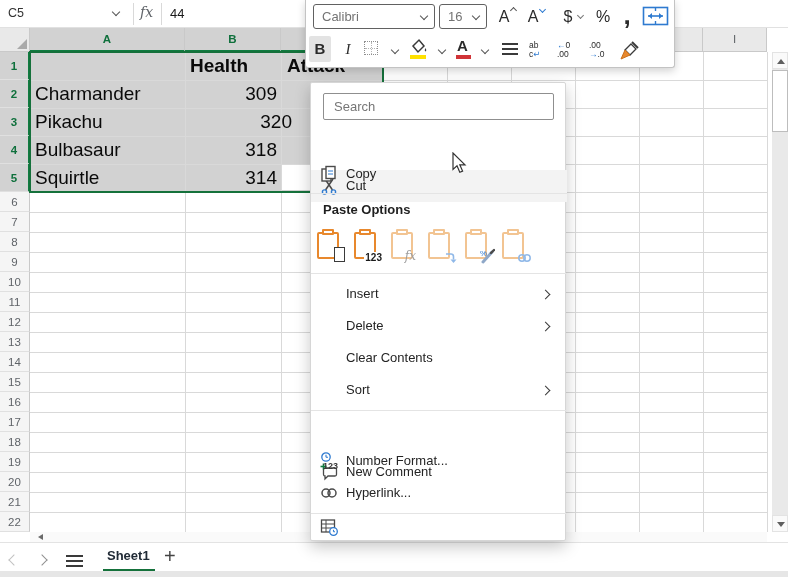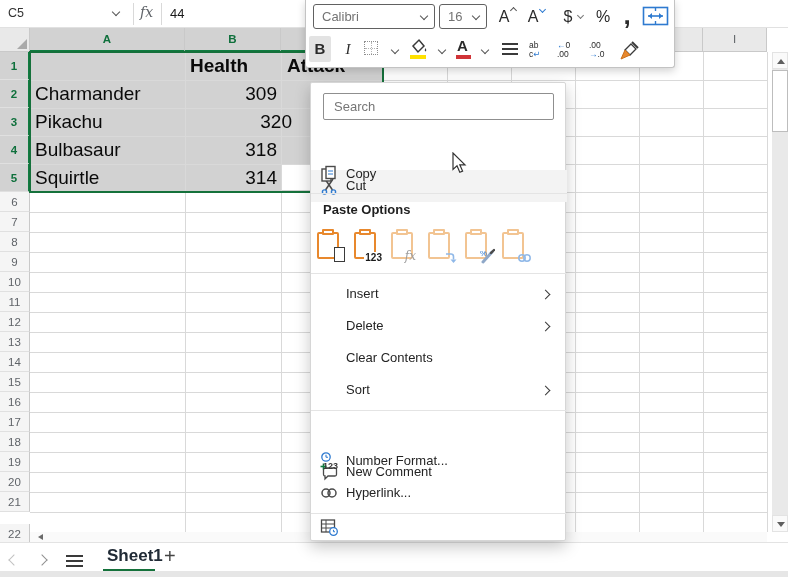--- a/index.html
+++ b/index.html
@@ -43,21 +43,21 @@
   .tri-up { position:absolute; left:4px; top:6px; width:0; height:0; border-left:4px solid transparent; border-right:4px solid transparent; border-bottom:5px solid #5F5F5F; }
   .tri-down { position:absolute; left:4px; top:6px; width:0; height:0; border-left:4px solid transparent; border-right:4px solid transparent; border-top:5px solid #5F5F5F; }
   .hscroll { left:30px; top:532px; width:737px; height:10px; background:#FAFAFA; z-index:4; }
   .tri-left { position:absolute; left:8px; top:2px; width:0; height:0; border-top:3.5px solid transparent; border-bottom:3.5px solid transparent; border-right:5px solid #6A6A6A; }
 
   
   .tabbar { left:0; top:542px; width:788px; height:35px; background:#fff; border-top:1px solid #E3E3E3; z-index:10; }
   .tb-chv { position:absolute; top:13px; width:8px; height:8px; border-right:1.6px solid #C2C2C2; border-bottom:1.6px solid #C2C2C2; }
   .hamburger { position:absolute; left:66px; top:12px; width:17px; }
   .hamburger div { height:2px; background:#3A3A3A; margin-bottom:3px; }
-  .sheet-tab-label { position:absolute; left:107px; top:0; height:26px; line-height:26px; font-size:17px; font-weight:bold; color:#212B36; }
+  .sheet-tab-label { position:absolute; left:107px; top:0; height:26px; line-height:26px; font-size:13px; font-weight:bold; color:#212B36; }
   .sheet-tab-underline { position:absolute; left:103px; top:26px; width:52px; height:3px; background:#15713B; }
   .plus-btn { position:absolute; left:164px; top:0; height:28px; line-height:26px; font-size:20px; color:#444; }
   .tabbar-strip { position:absolute; left:0; top:28px; width:788px; height:7px; background:#E6E6E6; }
 
   
   .toolbar { left:305px; top:0; width:370px; height:68px; background:#fff;
              border:1px solid #C3C3C3; border-top:none; border-radius:0 0 3px 3px;
              box-shadow:0 3px 9px rgba(0,0,0,0.18); z-index:40; }
   .combo { position:absolute; height:25px; border:1px solid #616161; border-radius:3px; background:#fff; }
   .combo .cb-txt { position:absolute; left:8px; top:0; height:23px; line-height:23px; font-size:13px; color:#737373; }
@@ -140,21 +140,21 @@
       <div class="row-h" style="top: 312px; height: 20px; line-height: 20px;">12</div>
       <div class="row-h" style="top: 332px; height: 20px; line-height: 20px;">13</div>
       <div class="row-h" style="top: 352px; height: 20px; line-height: 20px;">14</div>
       <div class="row-h" style="top: 372px; height: 20px; line-height: 20px;">15</div>
       <div class="row-h" style="top: 392px; height: 20px; line-height: 20px;">16</div>
       <div class="row-h" style="top: 412px; height: 20px; line-height: 20px;">17</div>
       <div class="row-h" style="top: 432px; height: 20px; line-height: 20px;">18</div>
       <div class="row-h" style="top: 452px; height: 20px; line-height: 20px;">19</div>
       <div class="row-h" style="top: 472px; height: 20px; line-height: 20px;">20</div>
       <div class="row-h" style="top: 492px; height: 20px; line-height: 20px;">21</div>
-      <div class="row-h" style="top: 524px; height: 20px; line-height: 20px;">22</div>
+      <div class="row-h" style="top: 512px; height: 20px; line-height: 20px;">22</div>
     </div>
   <div id="gridlines">
       <div class="gl" style="left: 185px; top: 52px; width: 1px; height: 480px;"></div>
       <div class="gl" style="left: 281px; top: 52px; width: 1px; height: 480px;"></div>
       <div class="gl" style="left: 383px; top: 52px; width: 1px; height: 480px;"></div>
       <div class="gl" style="left: 447px; top: 52px; width: 1px; height: 480px;"></div>
       <div class="gl" style="left: 511px; top: 52px; width: 1px; height: 480px;"></div>
       <div class="gl" style="left: 575px; top: 52px; width: 1px; height: 480px;"></div>
       <div class="gl" style="left: 639px; top: 52px; width: 1px; height: 480px;"></div>
       <div class="gl" style="left: 703px; top: 52px; width: 1px; height: 480px;"></div>

